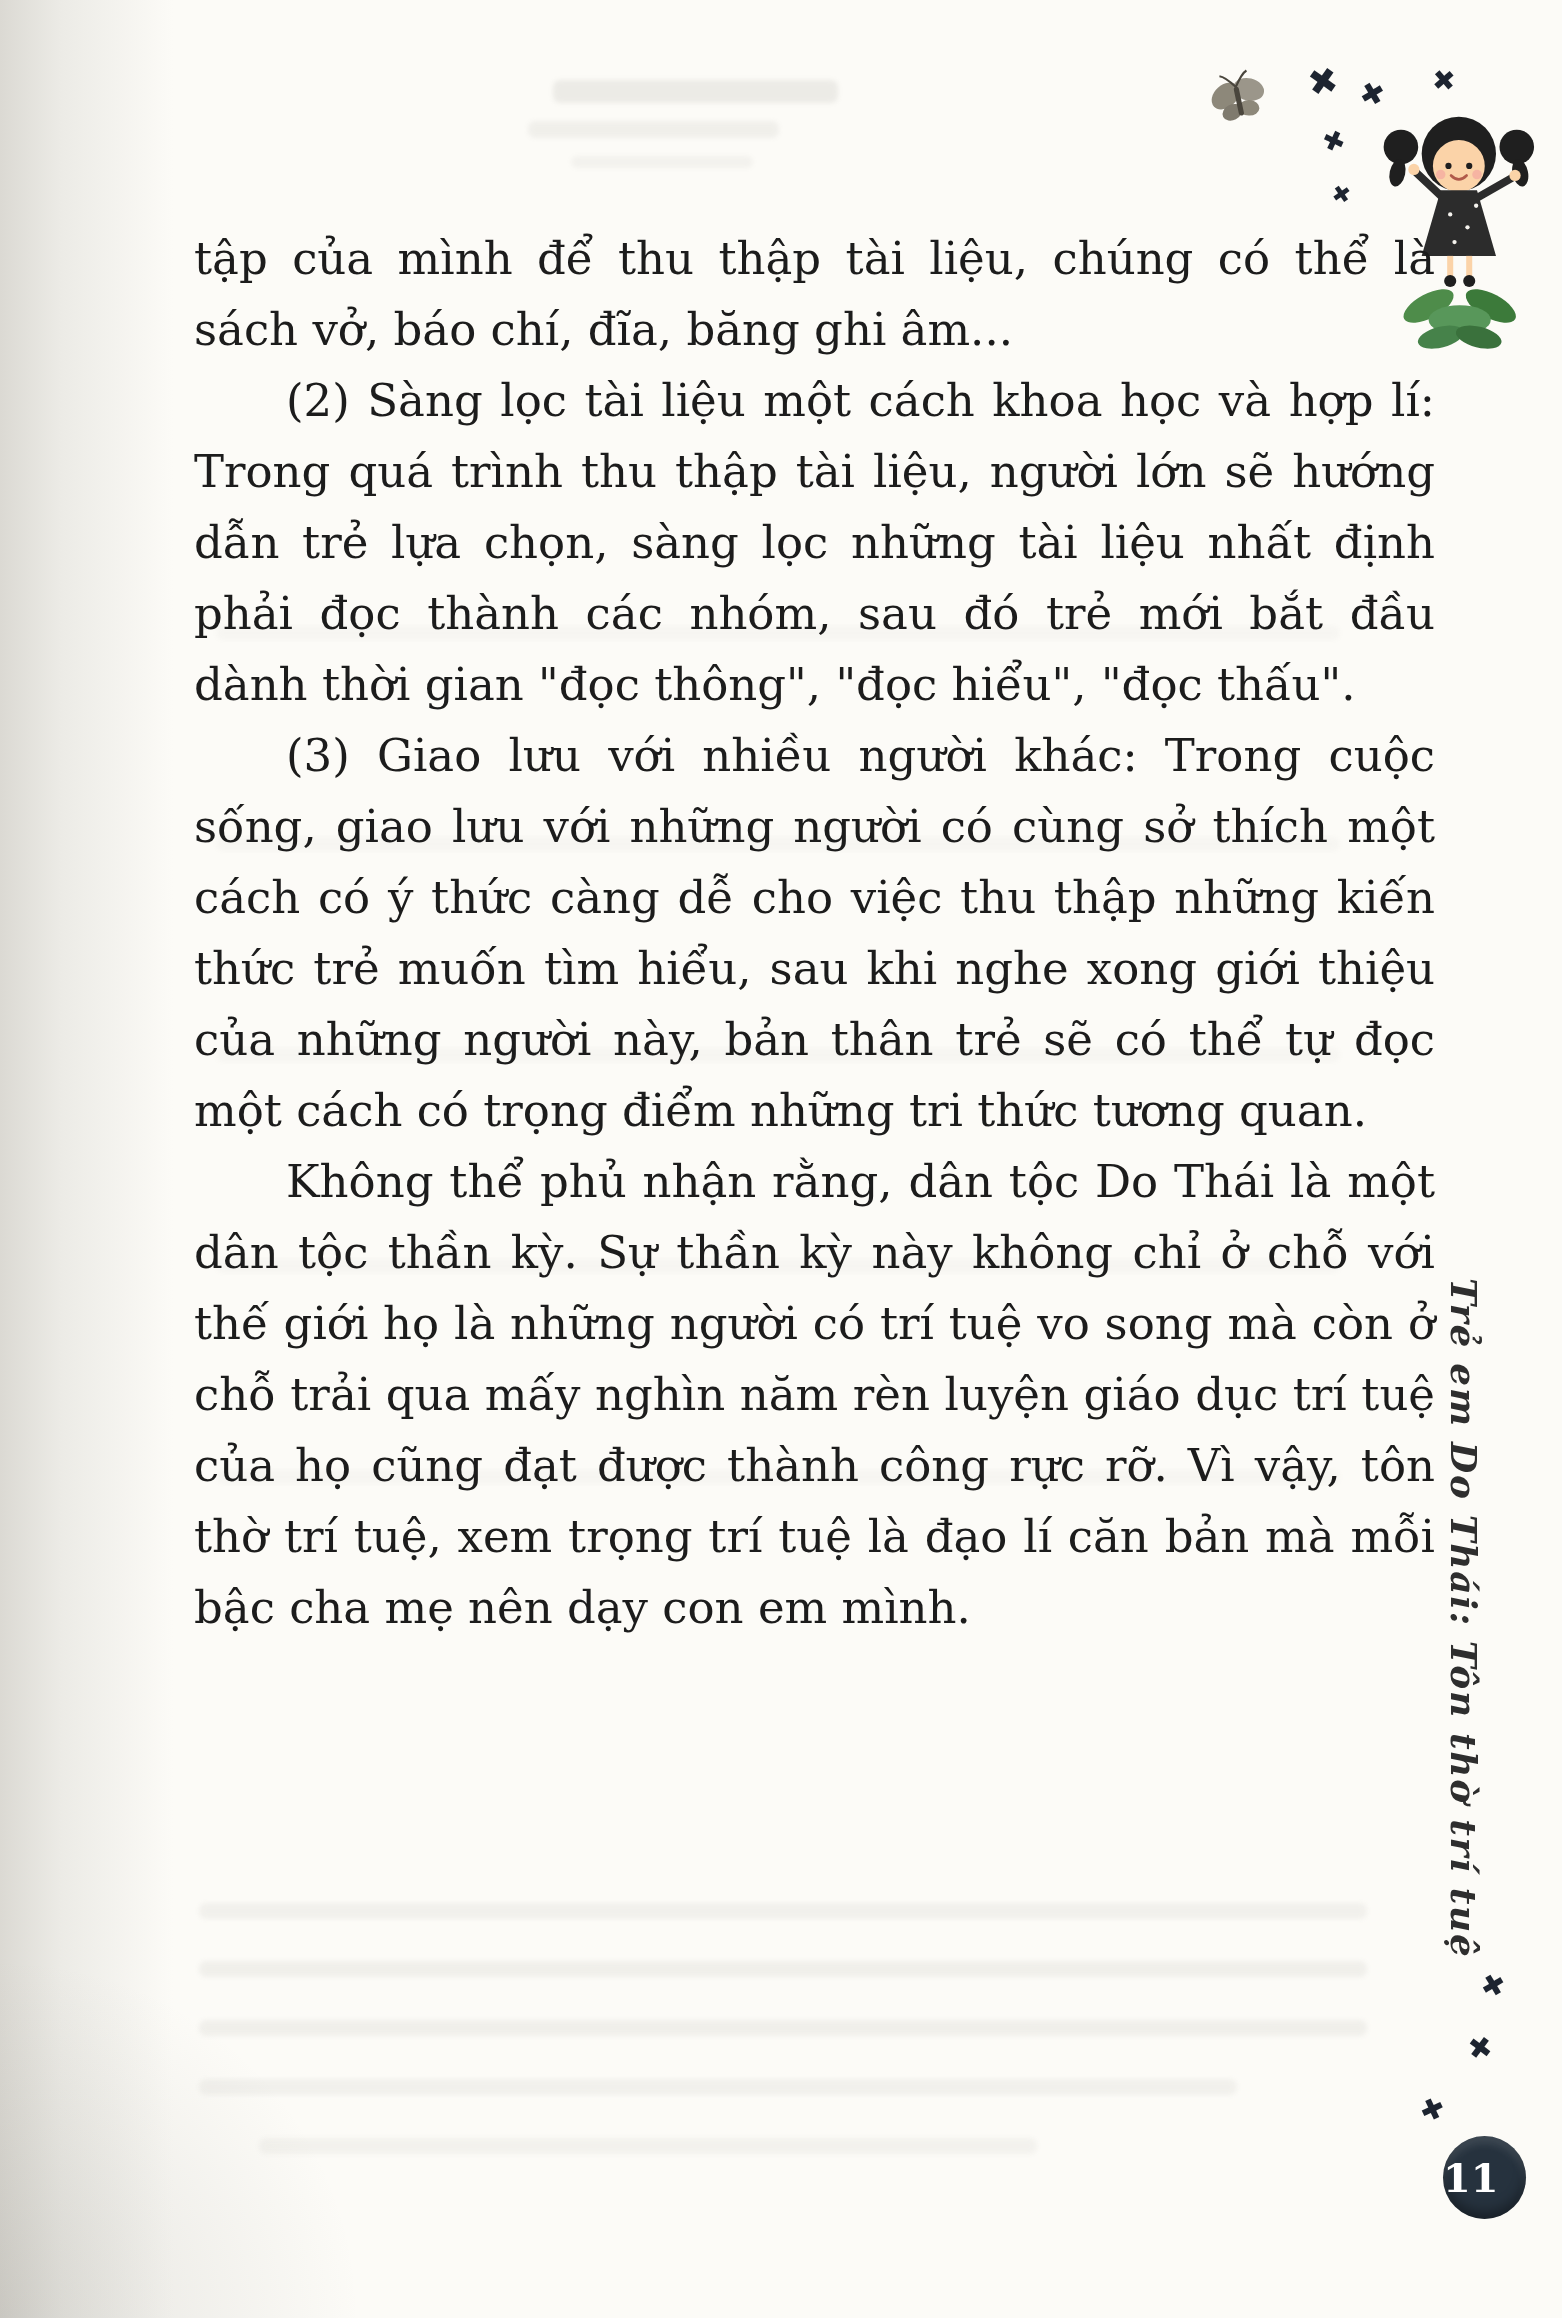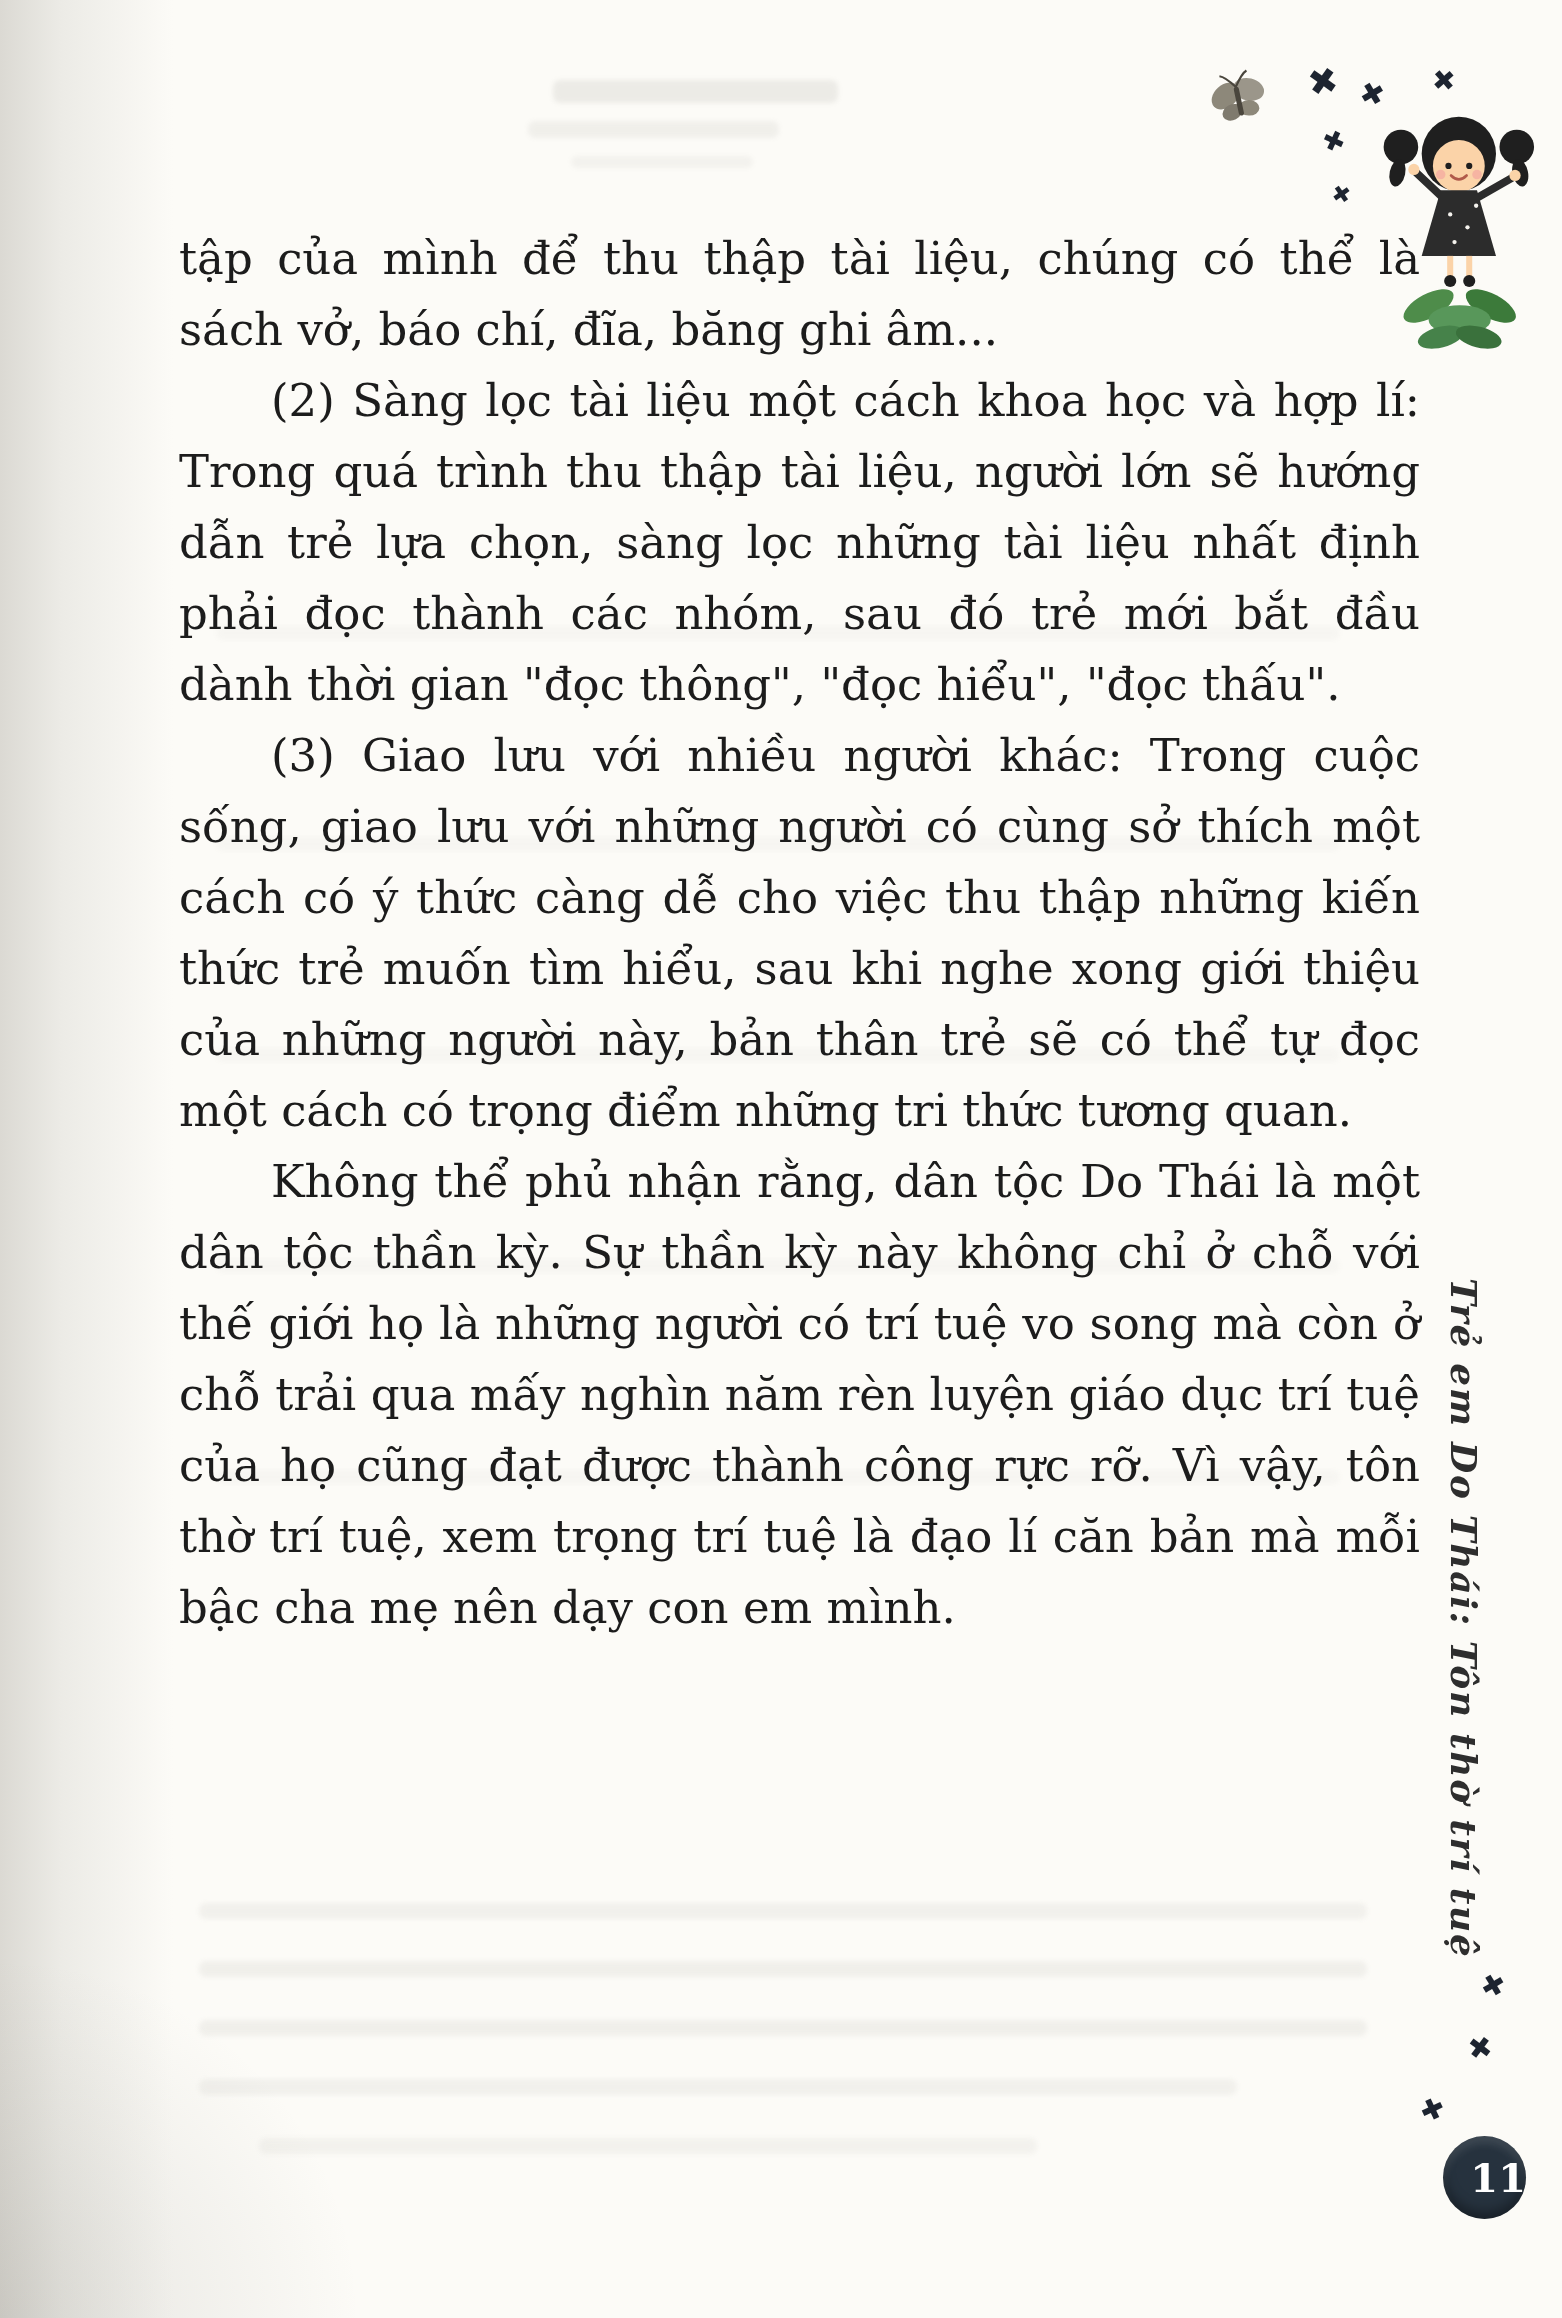--- a/index.html
+++ b/index.html
@@ -20,42 +20,42 @@
     pointer-events: none;
   }
   .corner-shadow {
     position: absolute; left: 0; bottom: 0; width: 363px; height: 363px;
     background: radial-gradient(circle at 0% 100%, rgba(120,118,110,0.18), rgba(120,118,110,0) 70%);
     pointer-events: none;
   }
   
   .text-block {
     position: absolute;
-    left: 179px; top: 223px; width: 1241px;
+    left: 194px; top: 223px; width: 1241px;
     font-size: 45px; line-height: 71px;
     text-align: justify;
   }
   .para { margin: 0; text-indent: 92px; }
   .para.no-indent { text-indent: 0; }
   
   .margin-title {
     position: absolute;
     left: 1443px; top: 1278px; height: 675px;
     writing-mode: vertical-rl; text-orientation: mixed;
     font-size: 36px; font-weight: bold; font-style: italic;
     letter-spacing: 1.7px; color: #2e2e2e; white-space: nowrap;
   }
   
   .page-badge {
     position: absolute;
     left: 1443px; top: 2136px; width: 83px; height: 83px;
     border-radius: 50%;
     background: #26323e;
     box-shadow: inset 0 -7px 12px rgba(0,0,0,0.35), inset 0 7px 8.6px rgba(255,255,255,0.12);
-    display: flex; align-items: center; justify-content: flex-end;
+    display: flex; align-items: center; justify-content: flex-start;
     color: #ffffff; font-size: 40px; font-weight: bold;
   }
   
   .sparkle {
     position: absolute;
     font-family: "DejaVu Sans", sans-serif;
     font-weight: bold; color: #1d2430; line-height: 1;
   }
   
   .ghost {

